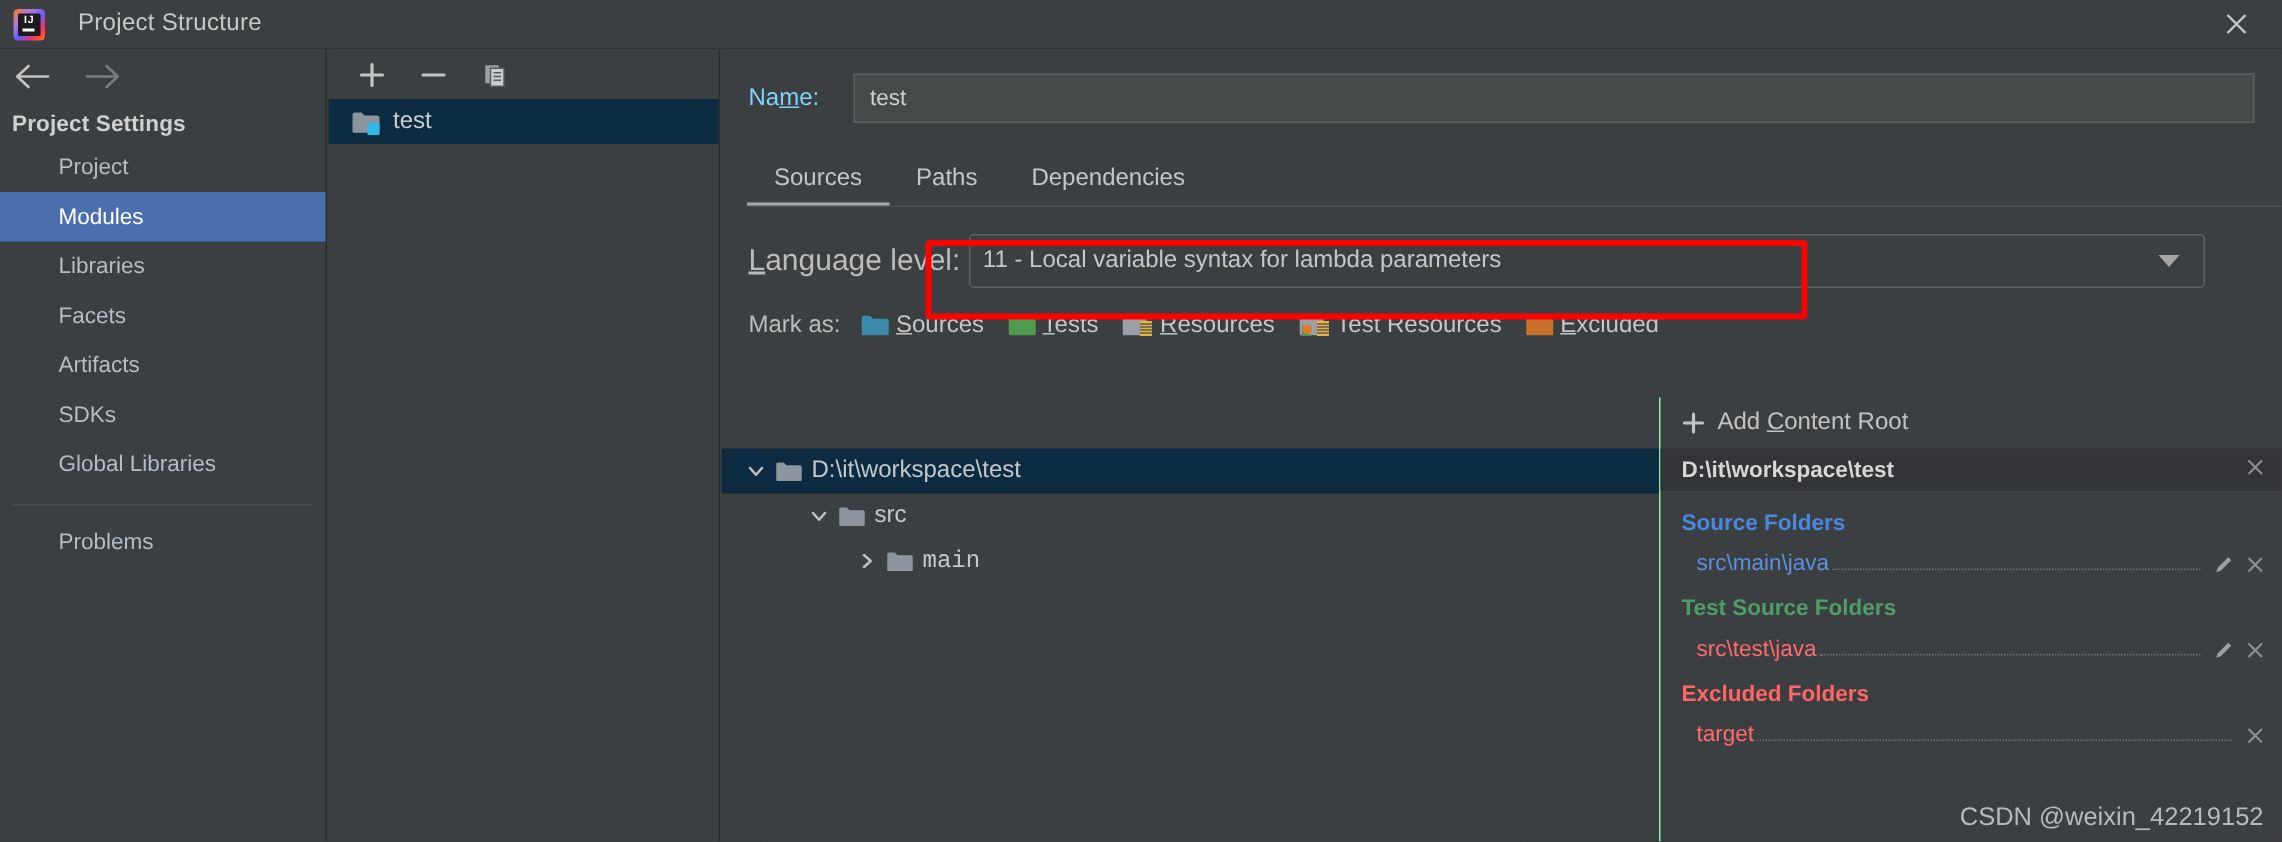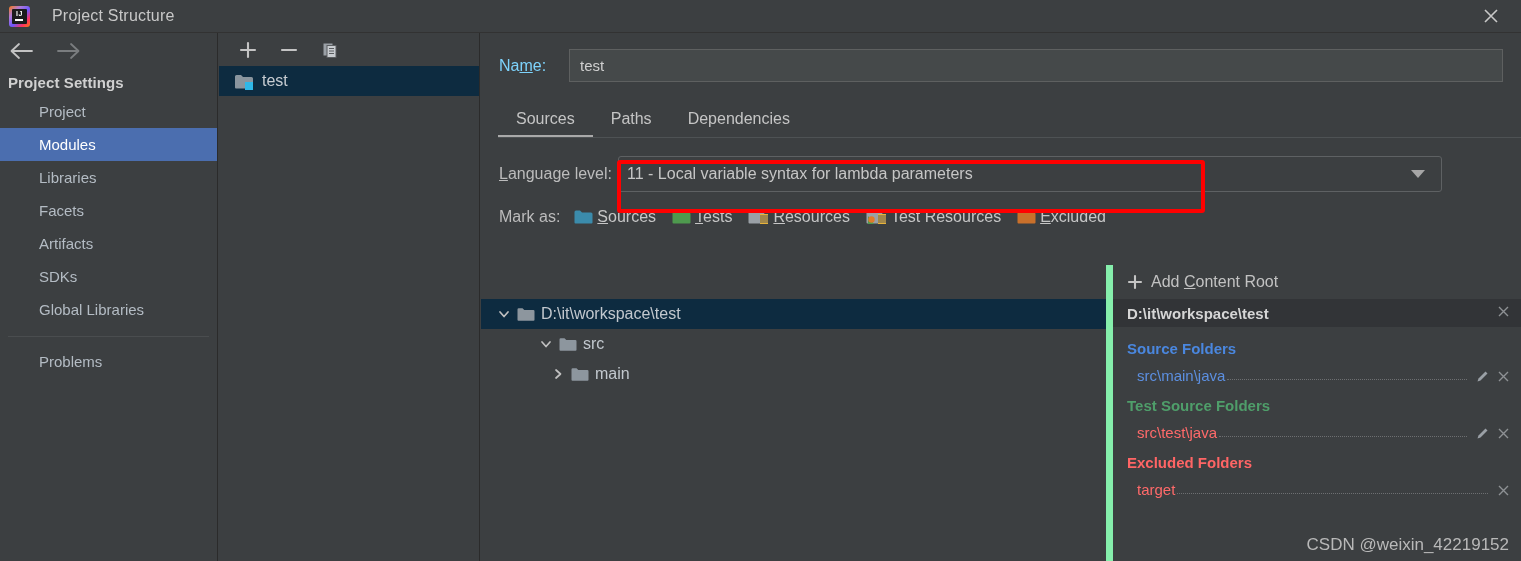--- a/index.html
+++ b/index.html
@@ -113,21 +113,21 @@
   }
   .tab.active::after {
     content: ""; position: absolute; left: 0; right: 0; bottom: 0;
     height: 3px; background: #a9a9a9;
   }
   .tabs::after {
     content:""; position:absolute; left:0; right:-17px; bottom:0; height:1px; background:#4e5254;
   }
 
   .lang-row { display: flex; align-items: center; padding: 18px 0 0 18px; position: relative; }
-  .lang-label { font-size: 16px; color: #bcbcbc; margin-right: 6px; }
+  .lang-label { font-size: 20px; color: #bcbcbc; margin-right: 6px; }
   .lang-select {
     width: 824px; height: 36px; background: #3c3f41;
     border: 1px solid #5e6163; border-radius: 3px;
     display: flex; align-items: center; padding: 0 8px;
     position: relative;
   }
   .lang-value {
     flex: 1; font-size: 16px; color: #c6c6c6;
     white-space: nowrap; overflow: hidden;
   }
@@ -151,21 +151,21 @@
   }
   .tree-row { height: 30px; display:flex; align-items:center; font-size:16px; color:#c2c8ce; }
   .tree-row.sel { background:#0d2b40; }
   .twisty { width: 26px; display:flex; align-items:center; justify-content:center; }
   .twisty svg{display:block;}
   .tree-label { margin-left: 6px; }
 
   
   .detail {
     position: absolute; left: 625px; top: 232px; width: 415px; height: 296px;
-    background: #3c3f41; border-left: 7px solid #86efac;
+    background: #3c3f41; border-left: 1px solid #86efac;
   }
   .add-root {
     height: 34px; display:flex; align-items:center; gap:8px; padding-left: 14px;
     font-size: 16px; color:#c2c2c2;
   }
   .add-root u { text-decoration: underline; }
   .root-head {
     height: 28px; background:#323437; display:flex; align-items:center;
     padding: 0 10px 0 14px; font-size:15px; font-weight:bold; color:#d6d6d6;
   }
@@ -344,21 +344,21 @@
         <span class="twisty">
           <svg width="14" height="14" viewBox="0 0 14 14">
             <path d="M3 5 L7 9.5 L11 5" stroke="#c0c0c0" stroke-width="1.7" fill="none" stroke-linecap="round" stroke-linejoin="round"></path>
           </svg>
         </span>
         <svg width="18" height="15" viewBox="0 0 18 15">
           <path d="M0.5 2.5 a1.2 1.2 0 0 1 1.2-1.2 H5.5 l1.8 1.8 H16.3 a1.2 1.2 0 0 1 1.2 1.2 V12.8 a0.9 0.9 0 0 1-0.9 0.9 H1.4 a0.9 0.9 0 0 1-0.9-0.9 Z" fill="#8d969e"></path>
         </svg>
         <span class="tree-label">src</span>
       </div>
-      <div class="tree-row" style="padding-left:64px;">
+      <div class="tree-row" style="padding-left:84px;font-family:Liberation Mono, monospace;">
         <span class="twisty">
           <svg width="14" height="14" viewBox="0 0 14 14">
             <path d="M5 3 L9.5 7 L5 11" stroke="#c0c0c0" stroke-width="1.7" fill="none" stroke-linecap="round" stroke-linejoin="round"></path>
           </svg>
         </span>
         <svg width="18" height="15" viewBox="0 0 18 15">
           <path d="M0.5 2.5 a1.2 1.2 0 0 1 1.2-1.2 H5.5 l1.8 1.8 H16.3 a1.2 1.2 0 0 1 1.2 1.2 V12.8 a0.9 0.9 0 0 1-0.9 0.9 H1.4 a0.9 0.9 0 0 1-0.9-0.9 Z" fill="#8d969e"></path>
         </svg>
         <span class="tree-label">main</span>
       </div>

